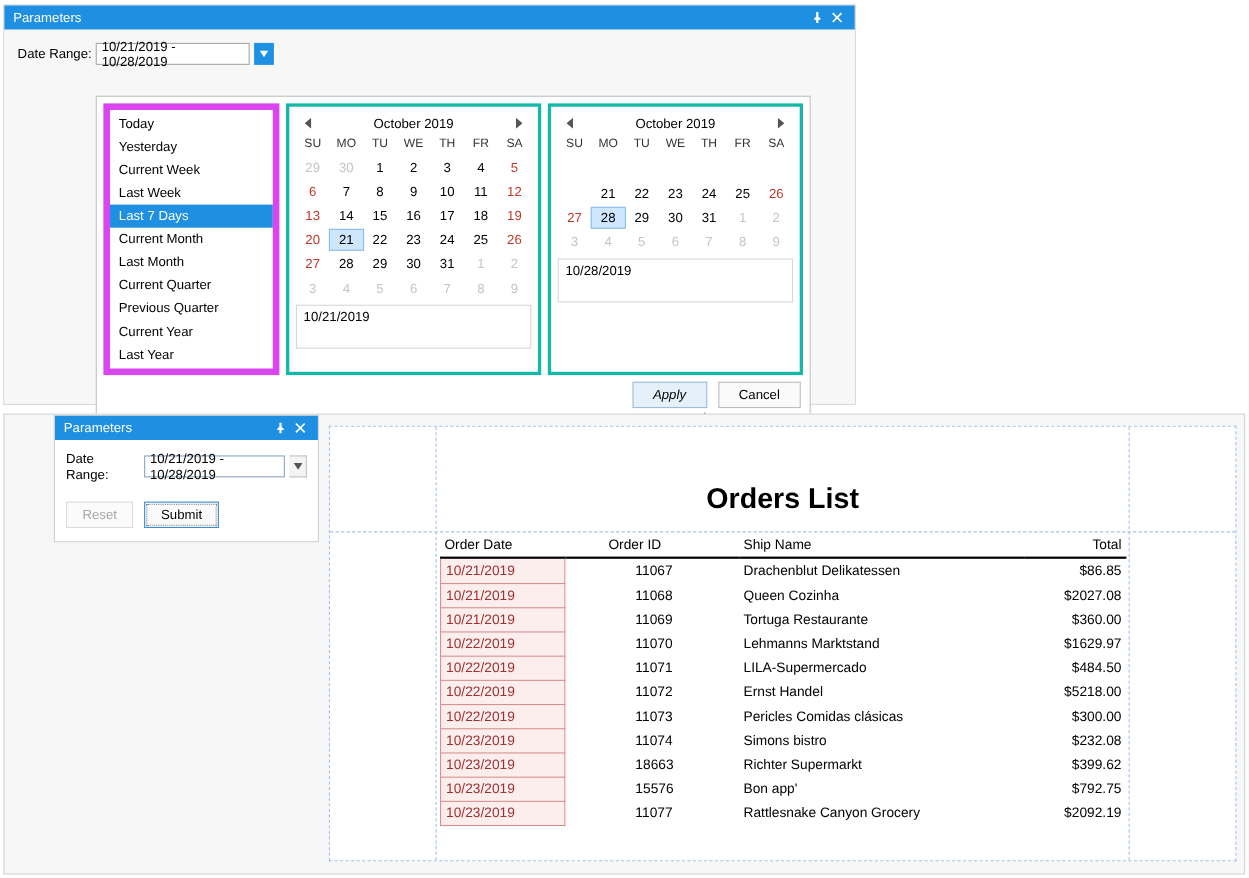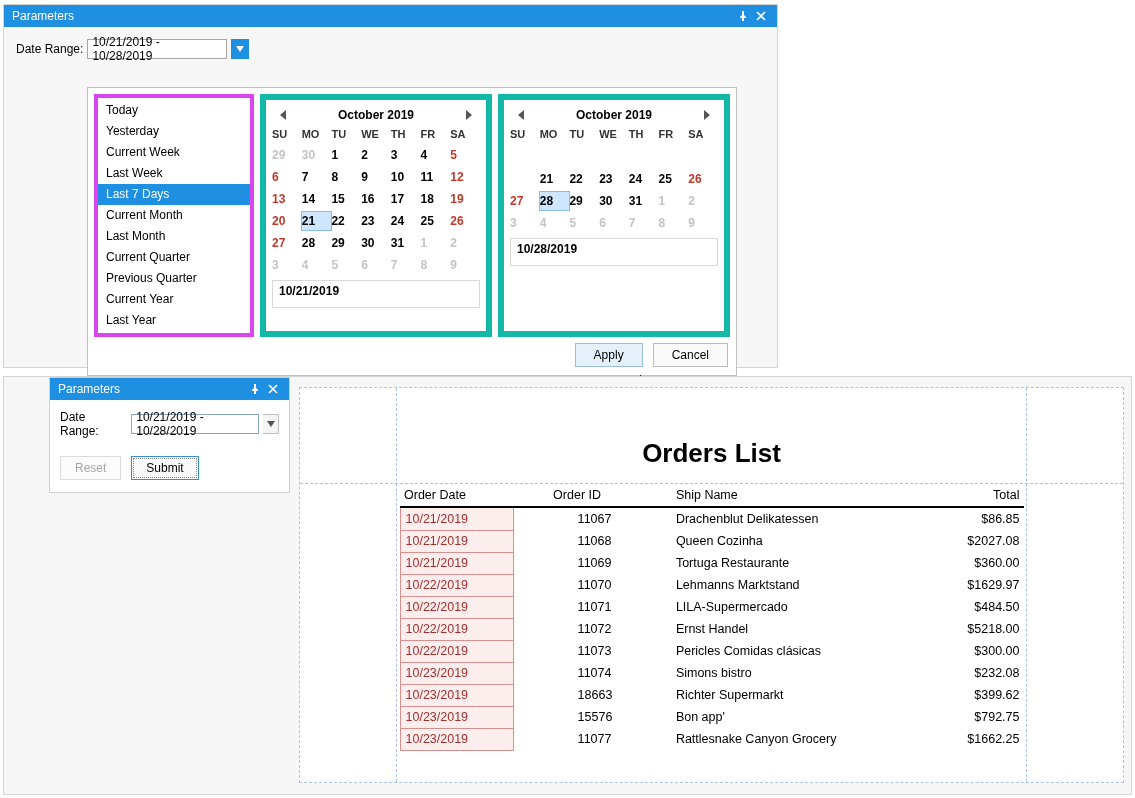--- a/index.html
+++ b/index.html
@@ -77,59 +77,59 @@
   width: 650px;
   background: #fff;
   border: 1px solid #c0c0c0;
   padding: 6px;
 }
 .dropdown-inner {
   display: flex;
   gap: 6px;
 }
 .preset-list {
-  border: 4px solid #d946ef;
+  border: 6px solid #d946ef;
   width: 160px;
   background: #fff;
   padding: 2px 0;
 }
 .preset-item {
   padding: 2px 8px;
   cursor: pointer;
   font-size: 12px;
   line-height: 17px;
 }
 .preset-item.selected {
   background: #1e8fe1;
   color: #fff;
 }
 .calendar-box {
-  border: 6px solid #14b8a6;
+  border: 3px solid #14b8a6;
   flex: 1;
   display: flex;
   flex-direction: column;
   padding: 6px 6px 4px 6px;
-  font-weight: bold;
 }
 .cal-header {
   display: flex;
   align-items: center;
   justify-content: space-between;
   padding: 2px 4px 6px 4px;
 }
 .cal-nav {
   width: 14px; height: 14px;
   display: inline-flex; align-items: center; justify-content: center;
   cursor: pointer;
 }
 .cal-nav svg { width: 6px; height: 10px; fill: #555; }
 .cal-title { font-size: 12px; }
 .cal-grid {
   display: grid;
   grid-template-columns: repeat(7, 1fr);
+  text-align: center;
   row-gap: 4px;
 }
 .cal-dow {
   font-size: 11px;
   color: #333;
   padding-bottom: 2px;
 }
 .cal-day {
   font-size: 12px;
   padding: 2px 0;
@@ -142,38 +142,39 @@
   border: 1px solid #8bbde8;
   margin: -1px;
 }
 .cal-day.hidden { visibility: hidden; }
 .date-input {
   margin-top: 6px;
   border: 1px solid #d8d8d8;
   padding: 3px 6px;
   background: #fff;
   font-size: 12px;
-  height: 28px;
+  height: 40px;
 }
 .dropdown-buttons {
   display: flex;
   justify-content: flex-end;
   gap: 10px;
   padding: 6px 2px 2px 2px;
 }
 .btn {
   border: 1px solid #bcbcbc;
   background: #fafafa;
   padding: 4px 18px;
   font-size: 12px;
   cursor: pointer;
 }
 .btn.hover {
   background: #e4f1fb;
   border-color: #9bbedd;
+  font-style: italic;
 }
 .cursor-icon {
   position: absolute;
   left: 636px; top: 348px;
   width: 16px; height: 16px;
   pointer-events: none;
 }
 .cursor-icon svg { width: 14px; height: 16px; }
 
 
@@ -610,18 +611,18 @@
           <tr>
             <td class="order-date-cell">10/23/2019</td>
             <td>15576</td>
             <td>Bon app'</td>
             <td class="num">$792.75</td>
           </tr>
           <tr>
             <td class="order-date-cell">10/23/2019</td>
             <td>11077</td>
             <td>Rattlesnake Canyon Grocery</td>
-            <td class="num">$1662.25</td>
+            <td class="num">$2092.19</td>
           </tr>
         </tbody>
     </table>
   </div>
 </div>
 
 </body></html>

